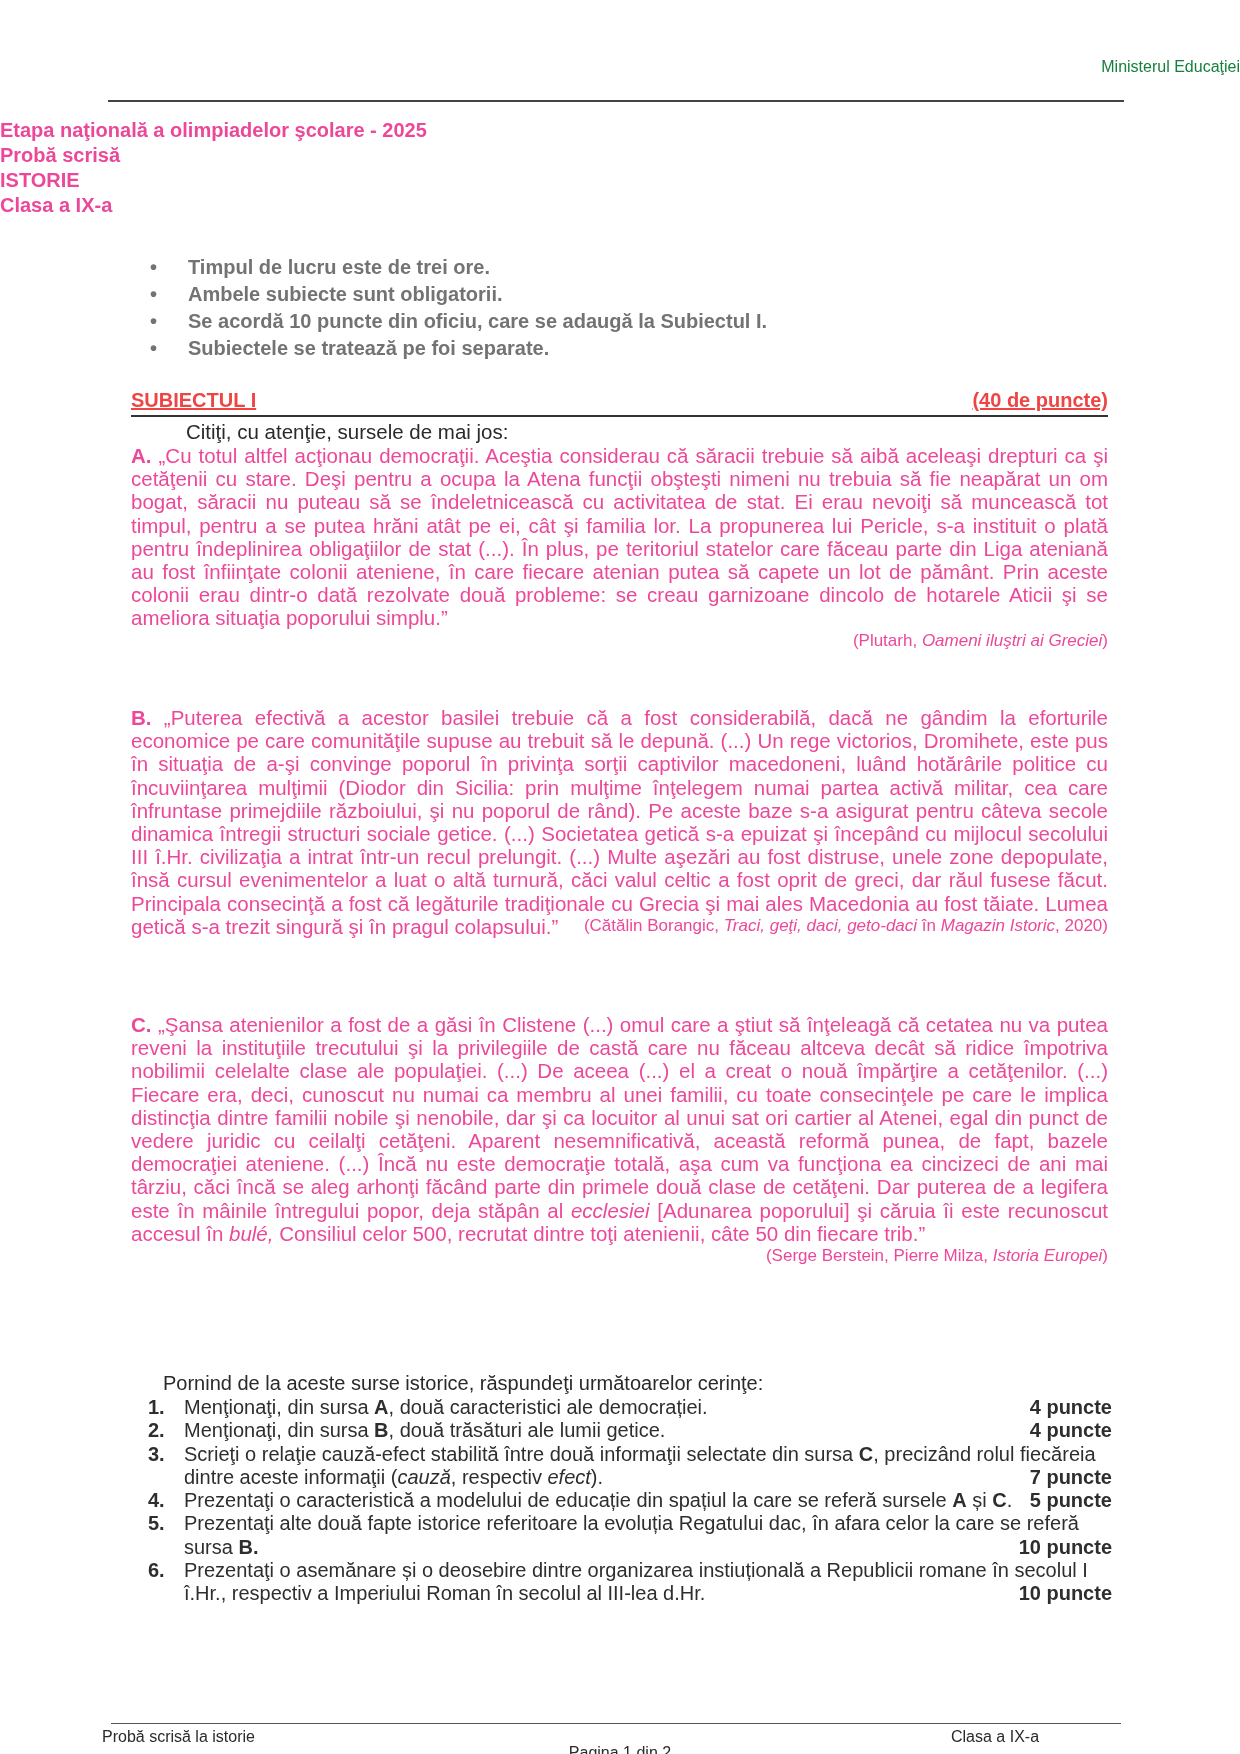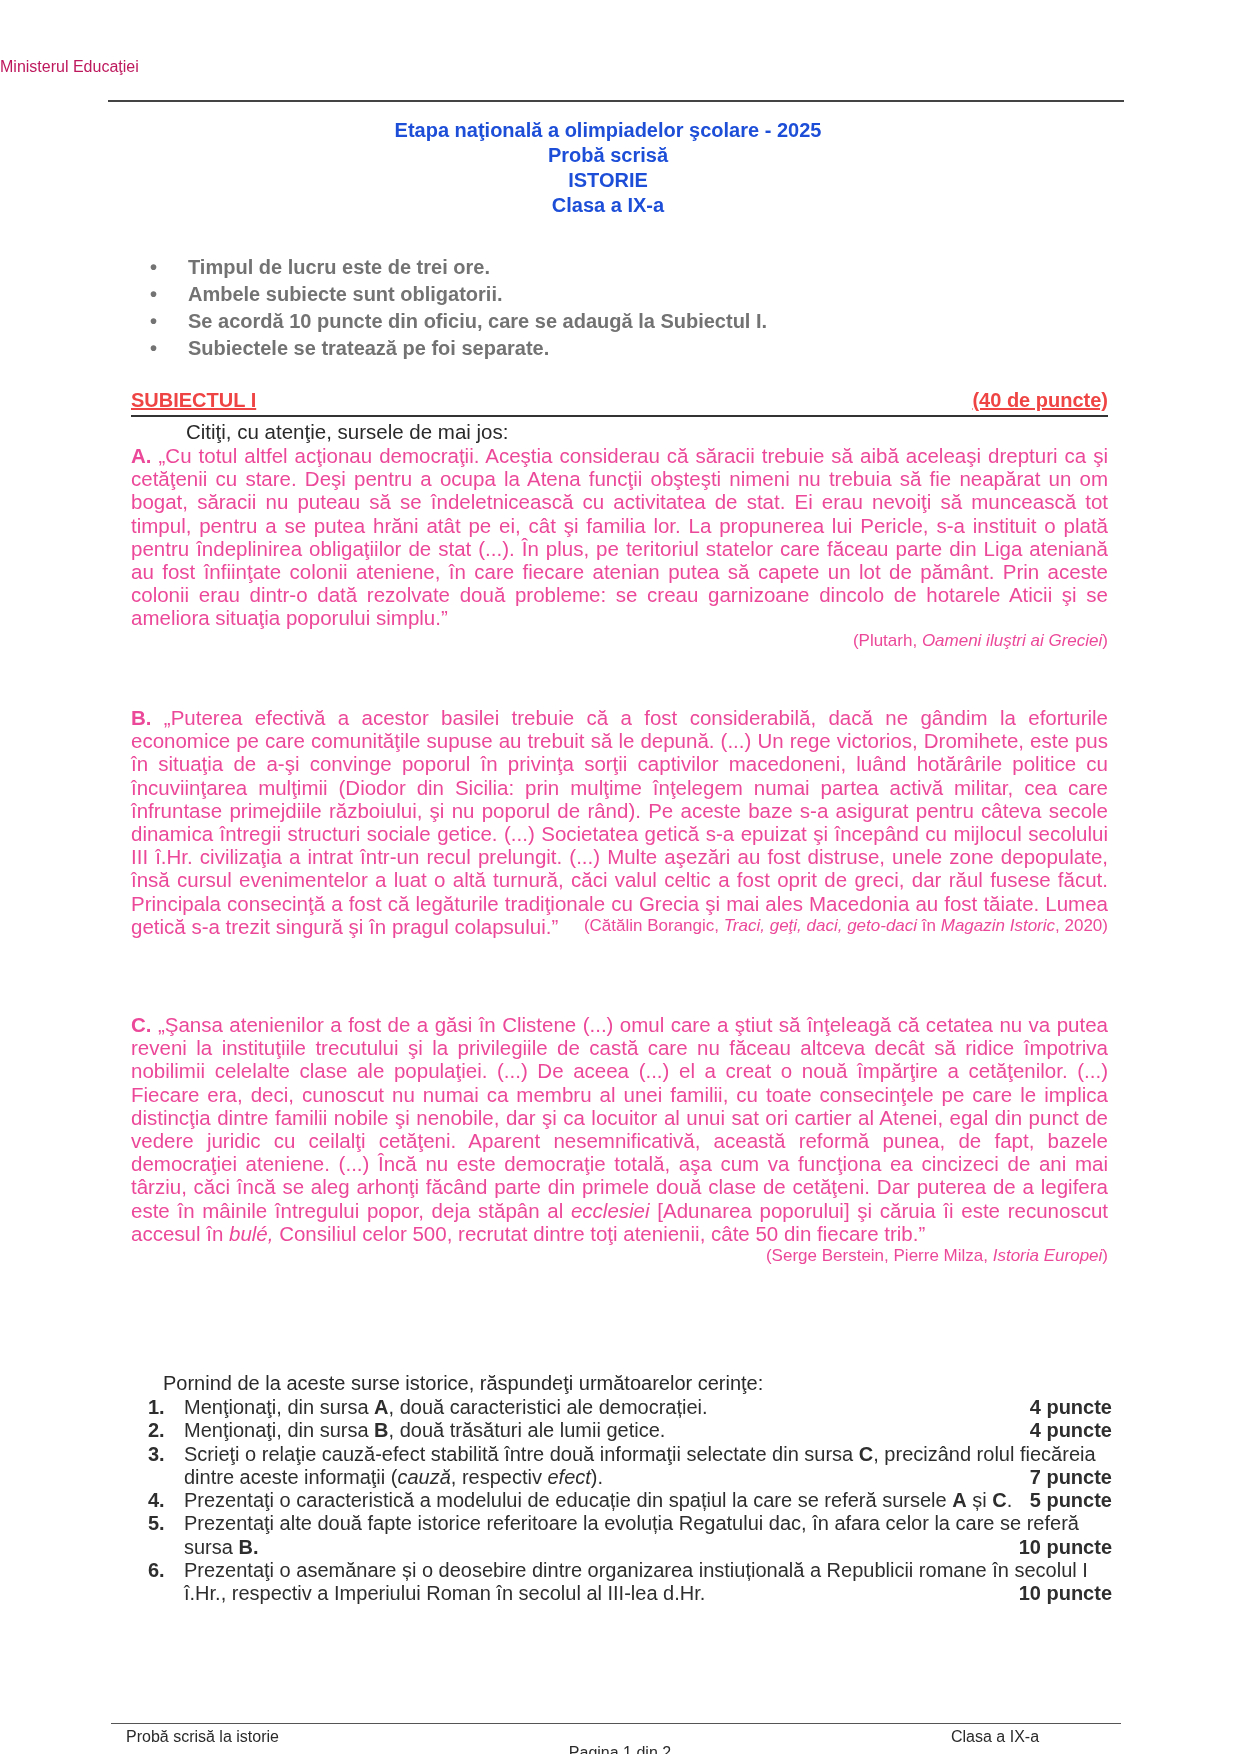--- a/index.html
+++ b/index.html
@@ -1,39 +1,39 @@
 <!DOCTYPE html>
 <html><head>
 <meta charset="utf-8">
 <style>
   html, body { margin: 0; padding: 0; background: #ffffff; }
   body { width: 1240px; height: 1754px; position: relative; overflow: hidden;
          font-family: "Liberation Sans", sans-serif; color: #2a2a2a; }
   .abs { position: absolute; }
-  .ministry { top: 58px; left: 0; width: 1240px; text-align: left; font-size: 16px; color: #be185d; }
+  .ministry { top: 58px; left: 0; width: 1240px; text-align: right; font-size: 16px; color: #15803d; }
   .rule-top { top: 100px; left: 108px; width: 1016px; height: 2px; background: #444; }
-  .title-block { top: 118px; left: 0; width: 1216px; text-align: center; font-weight: bold; font-size: 20px; line-height: 25px; color: #1d4ed8; }
+  .title-block { top: 118px; left: 0; width: 1216px; font-weight: bold; font-size: 20px; line-height: 25px; color: #ec4899; }
   .bullets { top: 254px; left: 150px; margin: 0; padding: 0; list-style: none; font-weight: bold; font-size: 20px; line-height: 27px; color: #737373; }
   .bullets li { position: relative; padding-left: 38px; }
   .bullets li::before { content: "\2022"; position: absolute; left: 0; top: 0; font-size: 20px; }
   .subject-head { top: 389px; left: 131px; width: 977px; height: 26px; border-bottom: 2px solid #333; font-weight: bold; font-size: 20px; color: #ef4444; }
   .subject-head .l { position: absolute; left: 0; top: 0; text-decoration: underline; }
   .subject-head .r { position: absolute; right: 0; top: 0; text-decoration: underline; text-align: right; }
   .text { left: 131px; width: 977px; font-size: 20.5px; line-height: 23.2px; text-align: justify; color: #ec4899; }
   .intro { top: 420px; left: 186px; font-size: 20.5px; }
   .src-label { font-weight: bold; }
   .cite { text-align: right; font-size: 17px; line-height: 22px; }
   .cite i, .i { }
   .q-intro { top: 1372px; left: 163px; font-size: 20px; text-align: center; }
   .qlist { left: 148px; width: 960px; font-size: 20px; line-height: 23.3px; color: #2e2e2e; }
   .q { position: relative; padding-left: 36px; }
   .q .num { position: absolute; left: 0; top: 0; font-weight: bold; }
   .q .pts { font-weight: bold; float: right; margin-right: -4px; }
   .rule-bot { top: 1723px; left: 111px; width: 1010px; height: 1px; background: #555; }
-  .foot-left { top: 1728px; left: 126px; font-size: 16px; }
+  .foot-left { top: 1728px; left: 102px; font-size: 16px; }
   .foot-right { top: 1728px; left: 951px; font-size: 16px; }
   .foot-center { top: 1744px; left: 0; width: 1240px; text-align: center; font-size: 16px; }
 </style>
 </head>
 <body>
 
 <div class="abs ministry">Ministerul Educaţiei</div>
 <div class="abs rule-top"></div>
 
 <div class="abs title-block">

